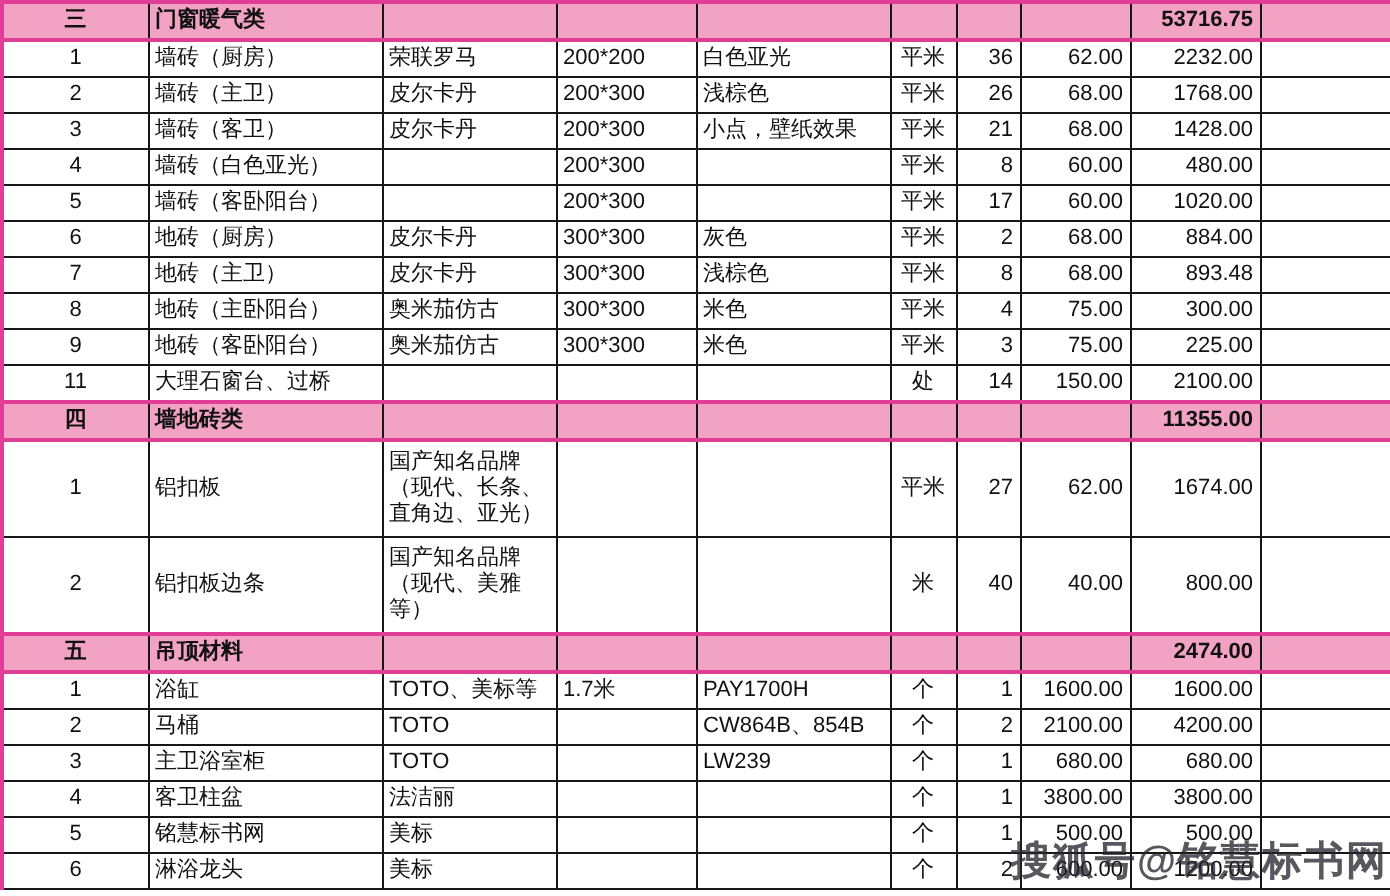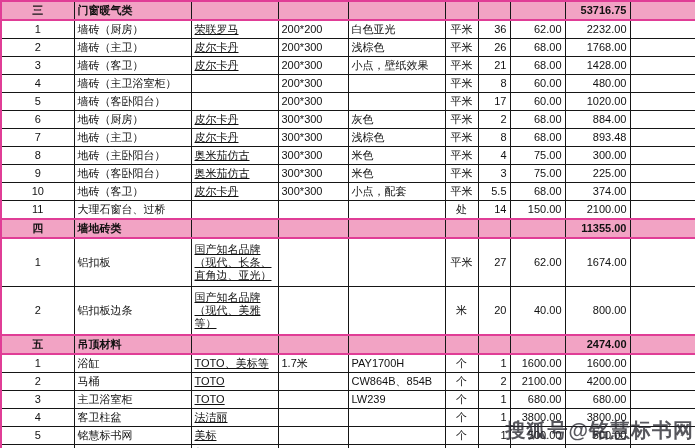--- a/index.html
+++ b/index.html
@@ -20,21 +20,21 @@
     padding:0 3px;
     height:15px;
     line-height:15px;
     white-space:nowrap;
     overflow:hidden;
     vertical-align:middle;
   }
   td.c{text-align:center}
   td.r{text-align:right}
   td.l{text-align:left}
-  td.brand{white-space:normal;line-height:13px;padding-top:1px;padding-bottom:1px;text-decoration:underline;}
+  td.brand{white-space:normal;line-height:13px;padding-top:1px;padding-bottom:1px;}
   tr.tall td{height:45px;margin-left:22px;}
   tr.section td{
     background:var(--section-fill,#F2A3C4);
     font-weight:bold;
     border-top:2px solid var(--section-border,#E03D96);
     border-bottom:2px solid var(--section-border,#E03D96);
   }
   .watermark{
     position:absolute;
     right:1px;bottom:4px;
@@ -107,21 +107,21 @@
     <td class="l">200*300</td>
     <td class="l">小点，壁纸效果</td>
     <td class="c">平米</td>
     <td class="r">21</td>
     <td class="r">68.00</td>
     <td class="r">1428.00</td>
     <td class="l"></td>
   </tr>
         <tr>
     <td class="c">4</td>
-    <td class="l">墙砖（主卫浴室柜）</td>
+    <td class="l">墙砖（白色亚光）</td>
     <td class="l brand"></td>
     <td class="l">200*300</td>
     <td class="l"></td>
     <td class="c">平米</td>
     <td class="r">8</td>
     <td class="r">60.00</td>
     <td class="r">480.00</td>
     <td class="l"></td>
   </tr>
         <tr>
@@ -178,32 +178,20 @@
     <td class="l brand">奥米茄仿古</td>
     <td class="l">300*300</td>
     <td class="l">米色</td>
     <td class="c">平米</td>
     <td class="r">3</td>
     <td class="r">75.00</td>
     <td class="r">225.00</td>
     <td class="l"></td>
   </tr>
         <tr>
-    <td class="c">10</td>
-    <td class="l">地砖（客卫）</td>
-    <td class="l brand">皮尔卡丹</td>
-    <td class="l">300*300</td>
-    <td class="l">小点，配套</td>
-    <td class="c">平米</td>
-    <td class="r">5.5</td>
-    <td class="r">68.00</td>
-    <td class="r">374.00</td>
-    <td class="l"></td>
-  </tr>
-        <tr>
     <td class="c">11</td>
     <td class="l">大理石窗台、过桥</td>
     <td class="l brand"></td>
     <td class="l"></td>
     <td class="l"></td>
     <td class="c">处</td>
     <td class="r">14</td>
     <td class="r">150.00</td>
     <td class="r">2100.00</td>
     <td class="l"></td>
@@ -232,21 +220,21 @@
     <td class="r">1674.00</td>
     <td class="l"></td>
   </tr>
         <tr class="tall">
     <td class="c">2</td>
     <td class="l">铝扣板边条</td>
     <td class="l brand">国产知名品牌（现代、美雅等）</td>
     <td class="l"></td>
     <td class="l"></td>
     <td class="c">米</td>
-    <td class="r">20</td>
+    <td class="r">40</td>
     <td class="r">40.00</td>
     <td class="r">800.00</td>
     <td class="l"></td>
   </tr>
         <tr class="section">
     <td class="c">五</td>
     <td class="l">吊顶材料</td>
     <td class="l brand"></td>
     <td class="l"></td>
     <td class="l"></td>

